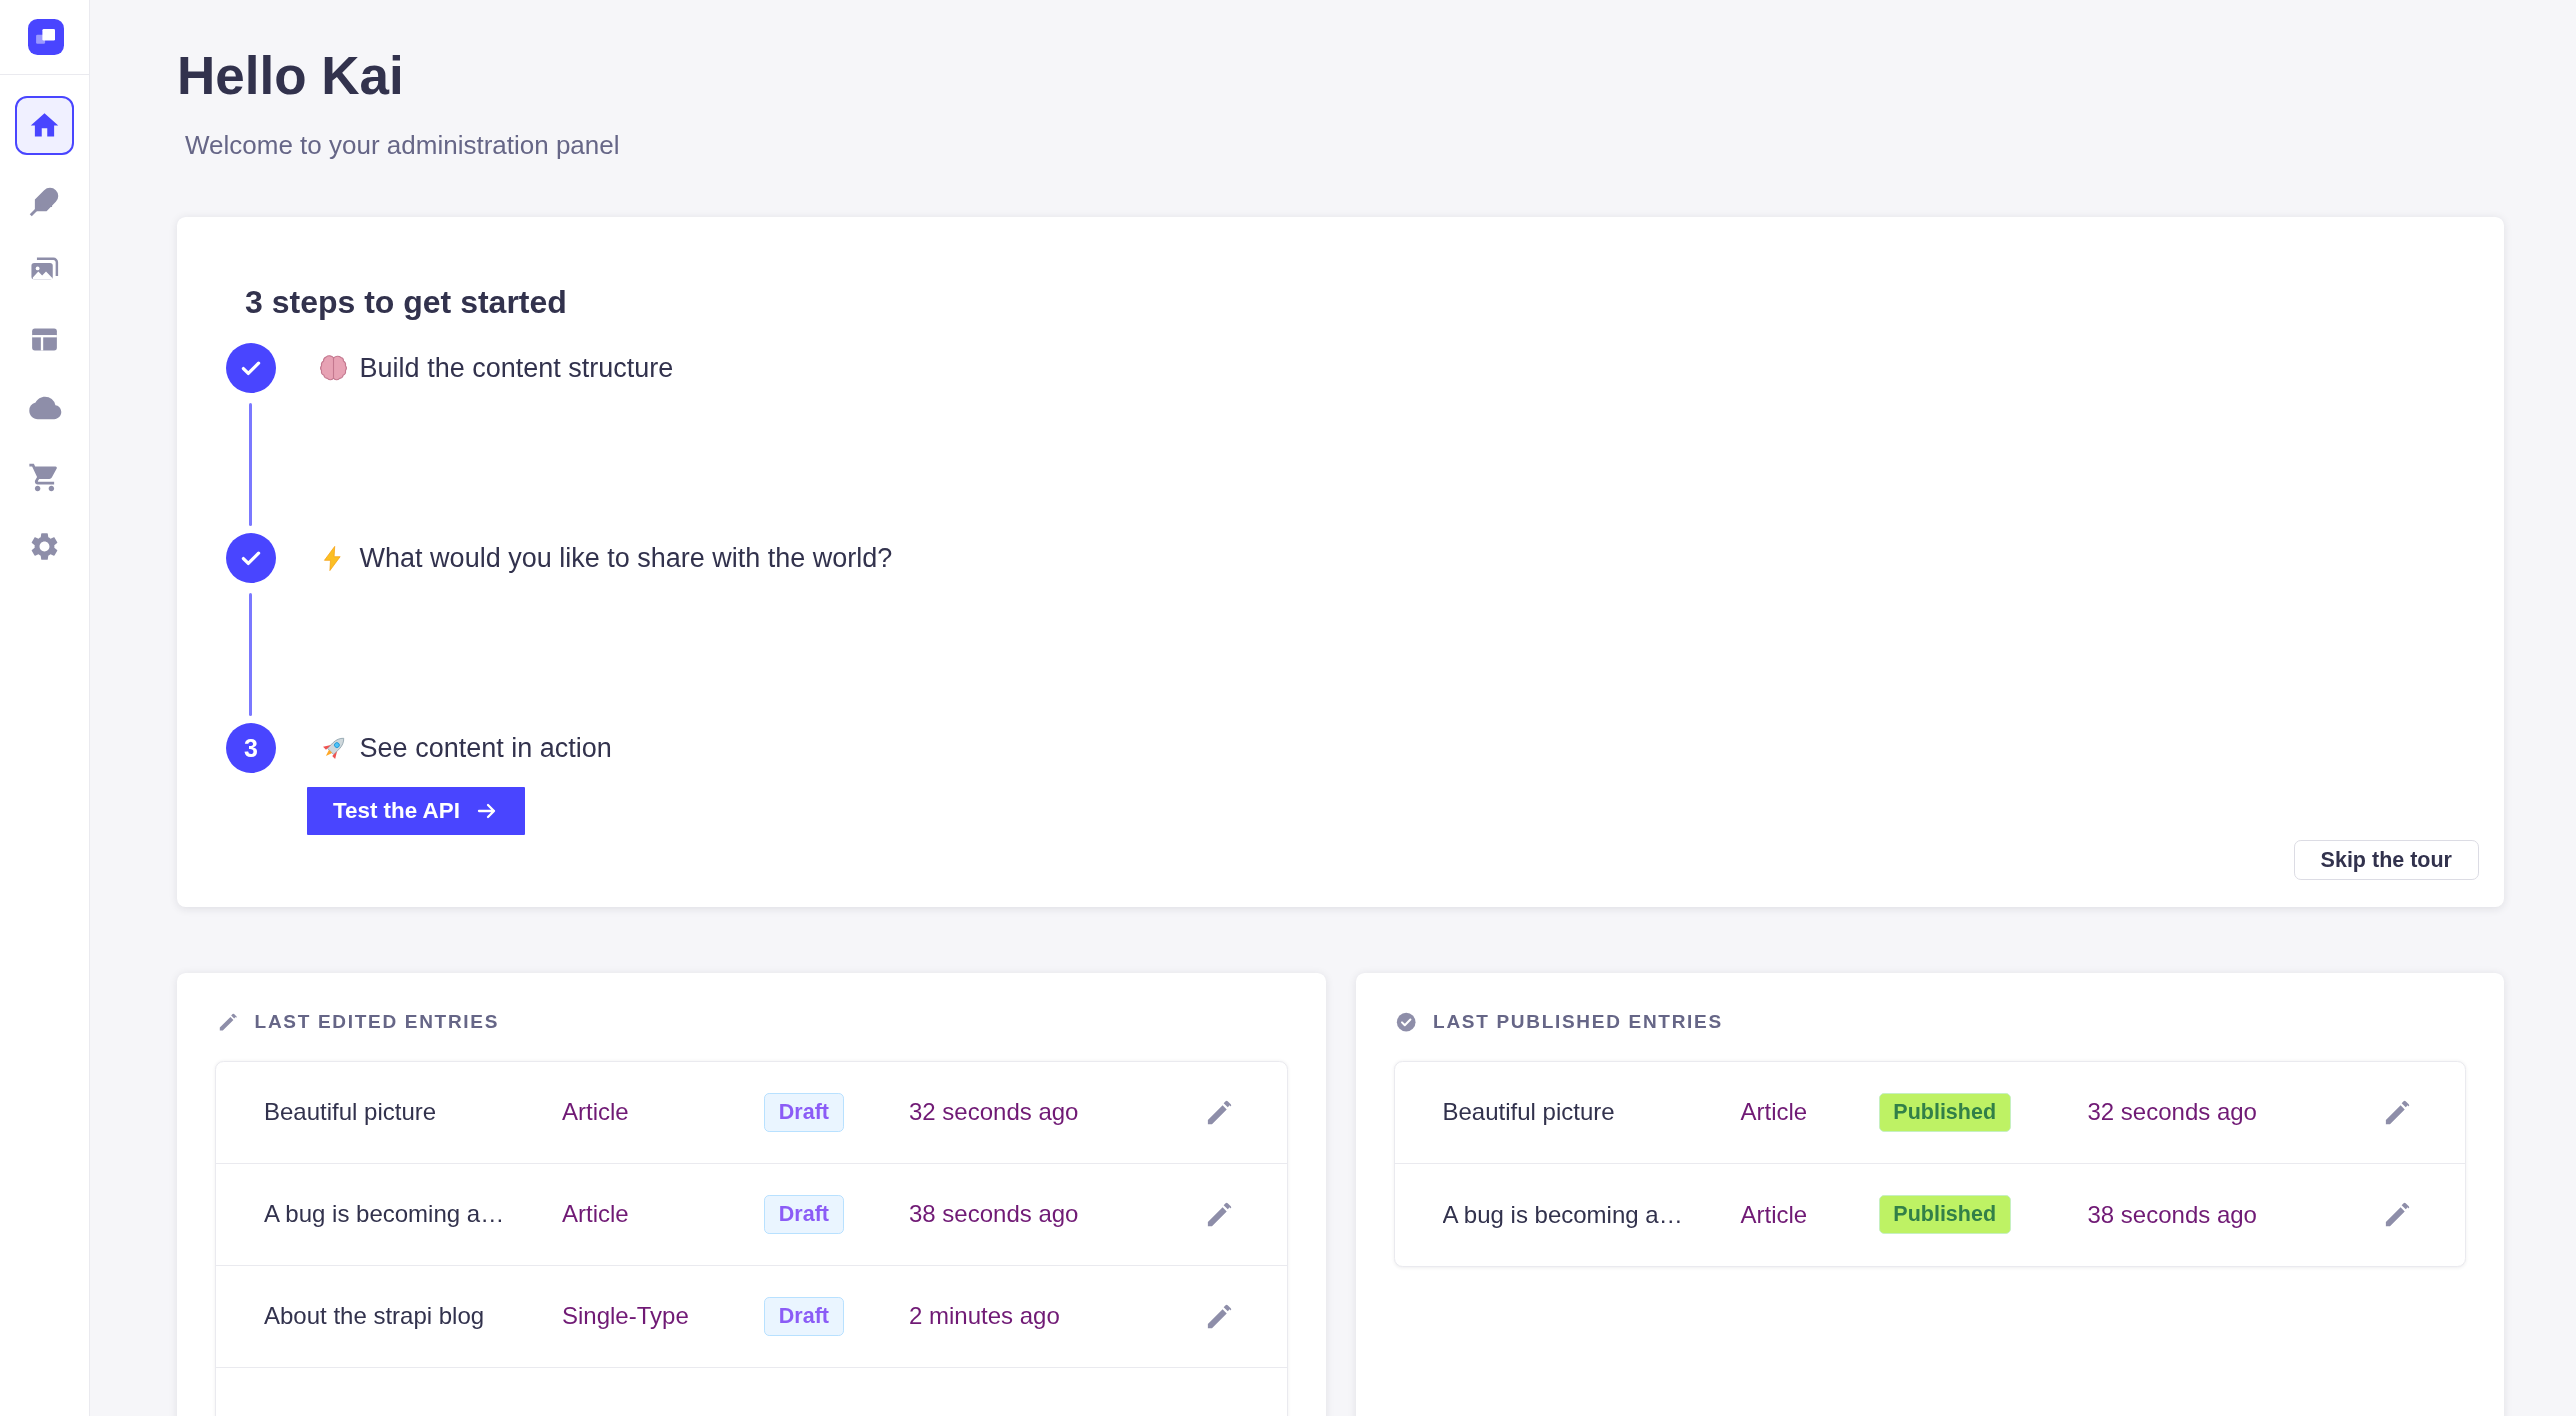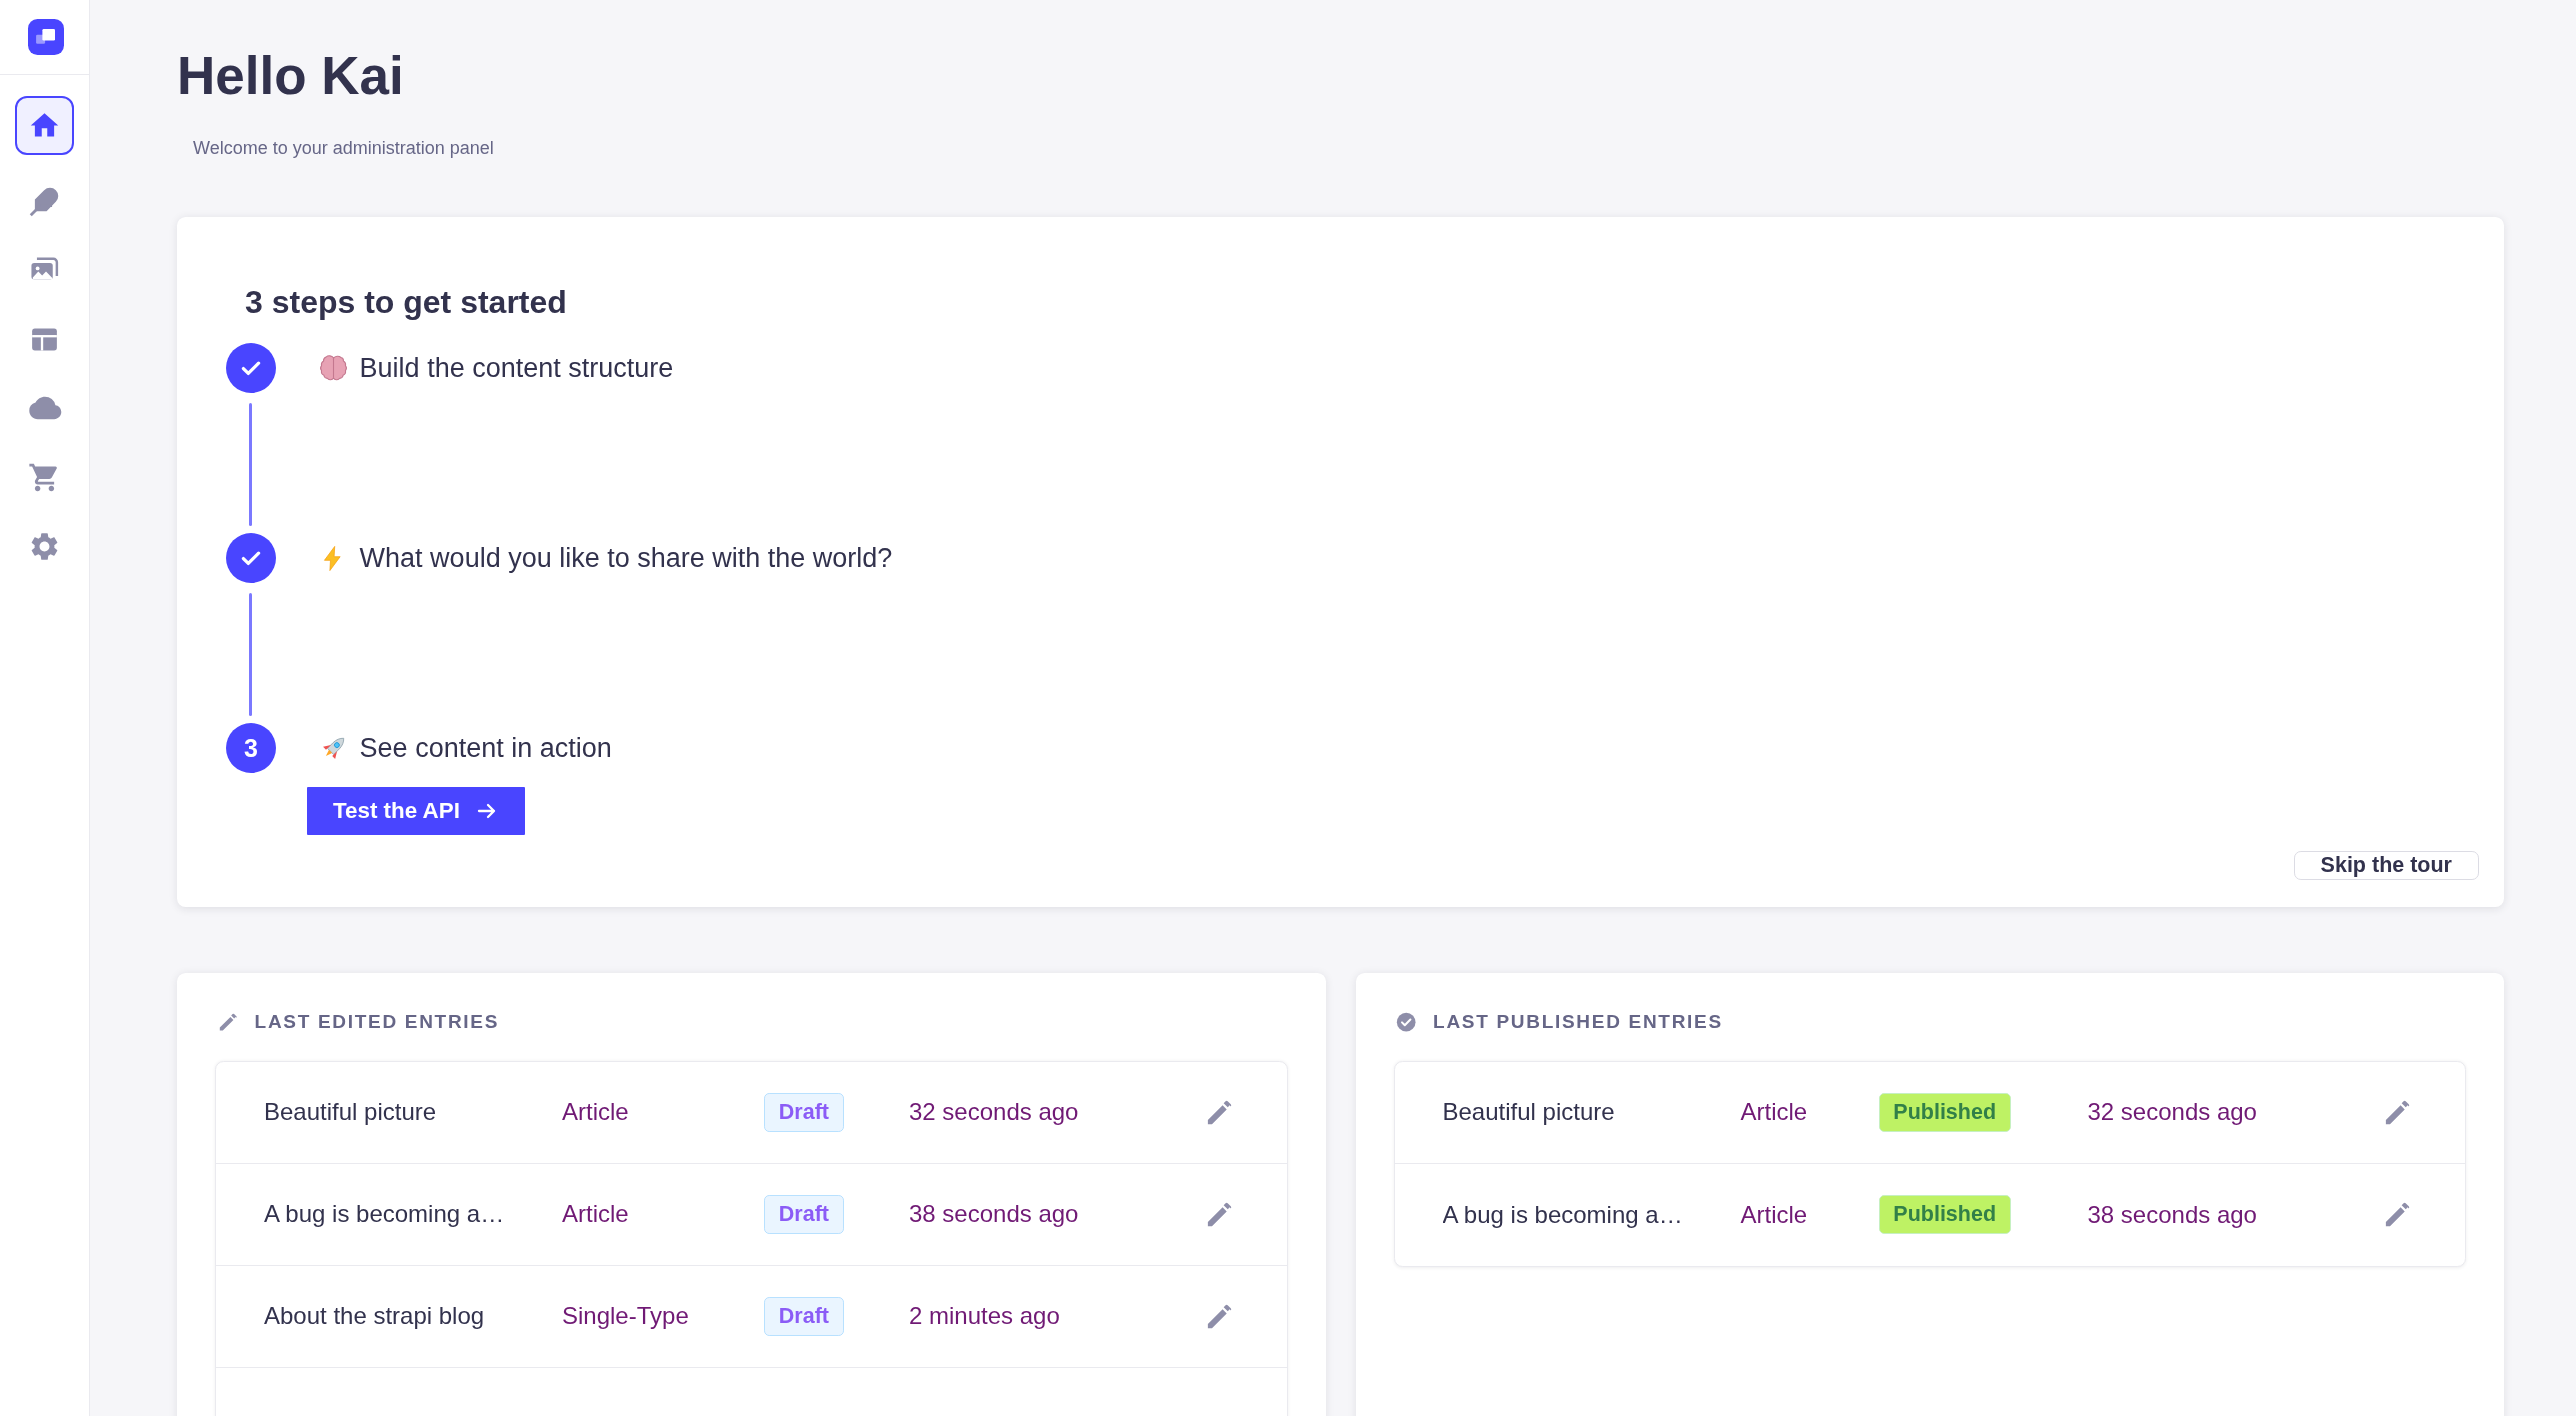--- a/index.html
+++ b/index.html
@@ -14,37 +14,37 @@
             cursor:pointer;padding:0;}
   .sidebar-divider{position:absolute;top:74px;left:0;width:89px;height:0.9px;background:#eaeaef;}
   .nav{position:absolute;top:96px;left:0;width:89px;display:flex;flex-direction:column;align-items:center;}
   .nav-item{width:59px;height:46px;display:flex;align-items:center;justify-content:center;
             margin-bottom:23px;background:transparent;border:none;border-radius:12px;cursor:pointer;padding:0;}
   .nav-item.active{height:59px;background:#f0f0ff;border:2.6px solid #4945ff;box-sizing:border-box;}
   .nav-item svg{display:block;}
 
   
   .page-title{position:absolute;left:177px;top:45px;margin:0;font-size:53px;font-weight:700;color:#32324d;}
-  .page-subtitle{position:absolute;left:177px;top:122px;margin:16px;font-size:18px;color:#666687;}
+  .page-subtitle{position:absolute;left:177px;top:122px;margin:8px;font-size:26px;color:#666687;}
 
   
   .tour-card{position:absolute;left:177px;top:217px;width:2327px;height:690px;background:#fff;
              border-radius:8.6px;box-shadow:0 1.7px 8.6px rgba(33,33,52,0.1);box-sizing:border-box;}
   .tour-title{position:absolute;left:53px;top:52px;margin:15px;font-size:32px;font-weight:700;color:#32324d;}
   .steps{position:absolute;left:49px;top:126px;display:flex;flex-direction:column;align-items:flex-start;}
   .step-row{display:flex;align-items:center;}
   .step-circle{width:50px;height:50px;border-radius:50%;background:#4945ff;color:#fff;flex:none;
                display:flex;align-items:center;justify-content:center;font-size:25px;font-weight:600;}
   .step-emoji{margin-left:39px;width:36px;display:flex;justify-content:center;flex:none;}
   .step-label{margin-left:8.6px;font-size:27px;font-weight:500;color:#32324d;white-space:nowrap;}
   .connector{width:2.6px;height:123px;border-radius:1.7px;background:#7b79ff;margin:10.3px 0 6.9px 23px;}
   .test-btn{margin:13.8px 0 0 81px;display:flex;align-items:center;gap:15.5px;height:48px;padding:0 26px;
             background:#4945ff;color:#fff;border:none;border-radius:1px;font-family:inherit;
             font-size:22.4px;font-weight:600;cursor:pointer;}
-  .skip-btn{position:absolute;right:25px;bottom:27px;height:29px;padding:0 26px;background:#fff;
+  .skip-btn{position:absolute;right:25px;bottom:27px;height:40px;padding:0 26px;background:#fff;
             border:0.9px solid #dcdce4;border-radius:6.9px;font-family:inherit;font-size:21.5px;
             font-weight:600;color:#32324d;cursor:pointer;}
 
   
   .widgets{position:absolute;left:177px;top:973px;width:2327px;display:flex;gap:30px;}
   .widget{flex:1;height:482px;background:#fff;border-radius:8.6px;box-sizing:border-box;
           box-shadow:0 1.7px 8.6px rgba(33,33,52,0.1);padding:38px;}
   .widget-header{display:flex;align-items:center;gap:15.5px;margin:0 0 27.5px 1.7px;}
   .widget-title{font-size:19px;font-weight:700;letter-spacing:1.7px;color:#666687;}
   .table-card{border:0.9px solid #eaeaef;border-radius:8.6px;background:#fff;overflow:hidden;

